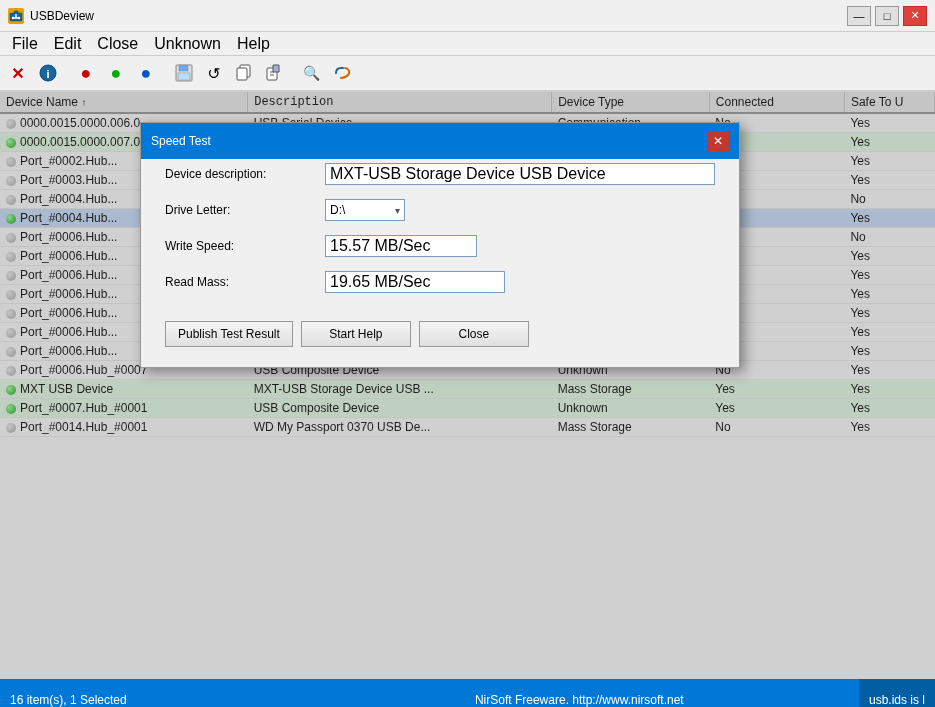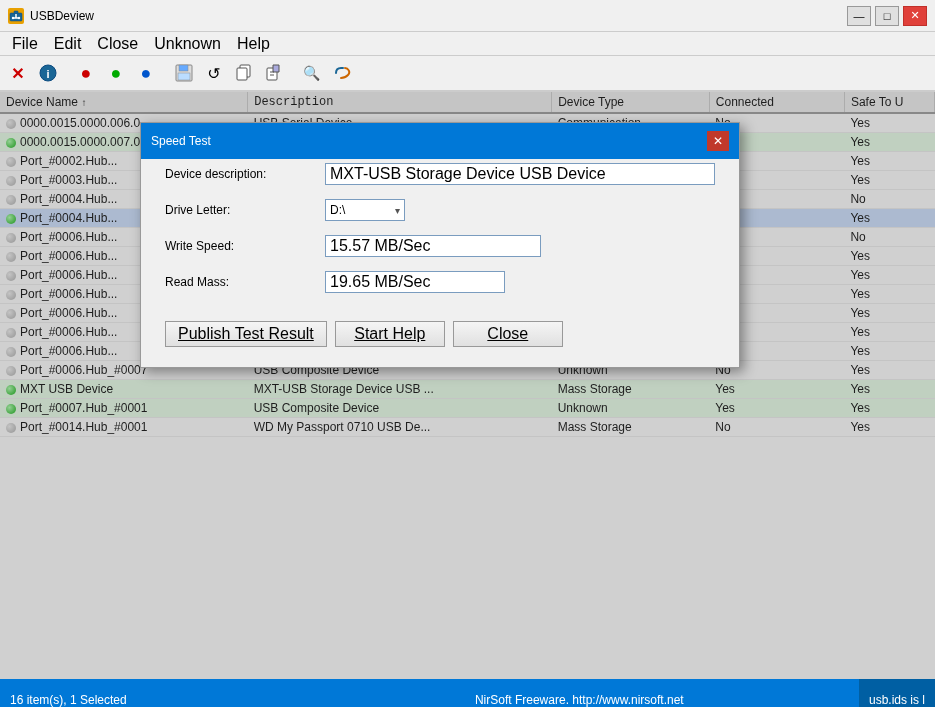--- a/index.html
+++ b/index.html
@@ -236,24 +236,23 @@
       display: flex;
       justify-content: flex-start;
       gap: 8px;
       padding: 10px 24px 20px 24px;
     }
     .dialog-btn {
       min-width: 110px;
       height: 26px;
       border: 1px solid #999;
       background: linear-gradient(to bottom, #f5f5f5, #e0e0e0);
-      font-size: 16px;
+      font-size: 12px;
       cursor: pointer;
       padding: 0 12px;
-      text-decoration: underline;
     }
 
     
     .sort-arrow { font-size: 10px; }
 
     
     ::-webkit-scrollbar { width: 14px; height: 14px; }
     ::-webkit-scrollbar-track { background: #f0f0f0; }
     ::-webkit-scrollbar-thumb { background: #c0c0c0; border: 2px solid #f0f0f0; }
   </style>
@@ -490,21 +489,21 @@
       </td>
       <td>USB Composite Device</td>
       <td>Unknown</td>
       <td>Yes</td>
       <td>Yes</td>
     </tr>
           <tr>
       <td>
         <span style="display:inline-block;width:10px;height:10px;border-radius:50%;background:radial-gradient(circle at 35% 35%, #eeeeee, #aaaaaa);margin-right:4px;vertical-align:middle;"></span>Port_#0014.Hub_#0001
       </td>
-      <td>WD My Passport 0710 USB De...</td>
+      <td>WD My Passport 0370 USB De...</td>
       <td>Mass Storage</td>
       <td>No</td>
       <td>Yes</td>
     </tr>
         </tbody>
     </table>
   </div>
 
   <div class="modal-overlay">
     <div class="dialog">
@@ -522,21 +521,21 @@
         <div class="form-row">
           <span class="form-label">Drive Letter:</span>
           <div class="drive-select-wrapper">
             <span class="drive-select-text">D:\</span>
             <span class="drive-select-arrow">▾</span>
           </div>
         </div>
 
         <div class="form-row">
           <span class="form-label">Write Speed:</span>
-          <input class="form-input" type="text" style="width: 216px; flex: 0 0 auto;" value="15.57 MB/Sec">
+          <input class="form-input" type="text" style="width: 152px; flex: 0 0 auto;" value="15.57 MB/Sec">
         </div>
 
         <div class="form-row">
           <span class="form-label">Read Mass:</span>
           <input class="form-input" type="text" style="width: 180px; flex: 0 0 auto;" value="19.65 MB/Sec">
         </div>
       </div>
       <div class="dialog-buttons">
         <button class="dialog-btn">Publish Test Result</button>
         <button class="dialog-btn">Start Help</button>

